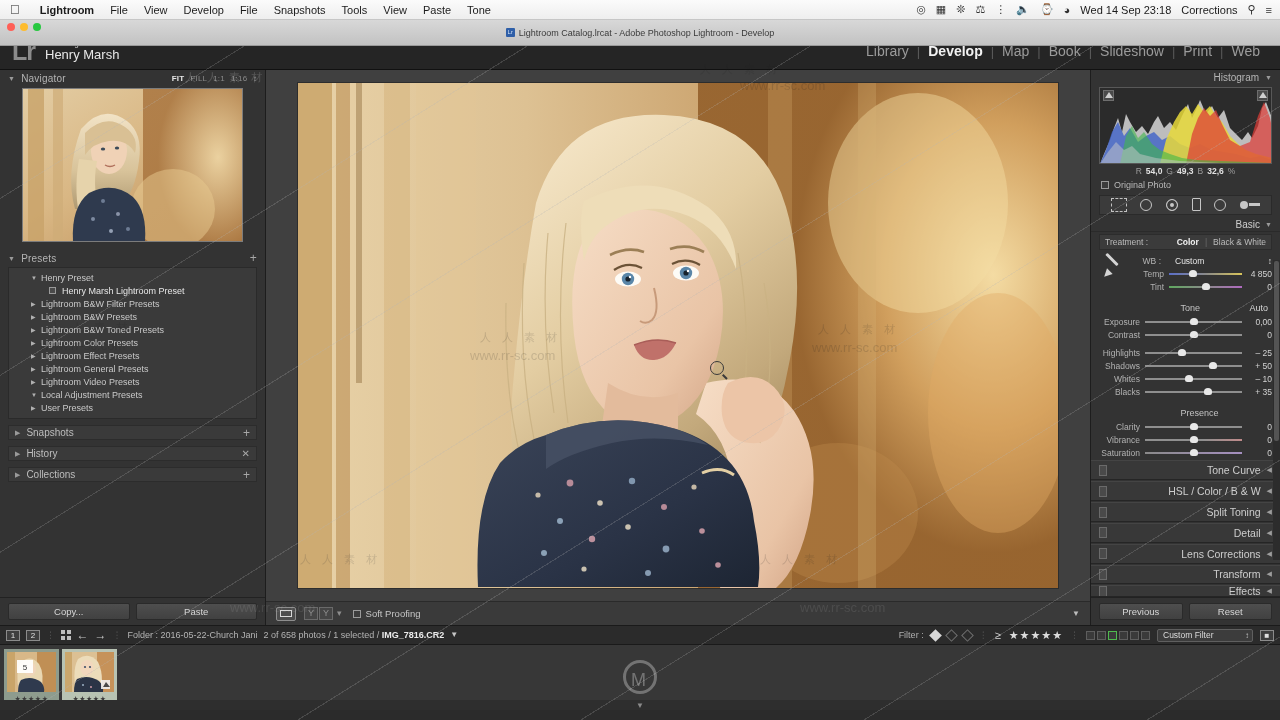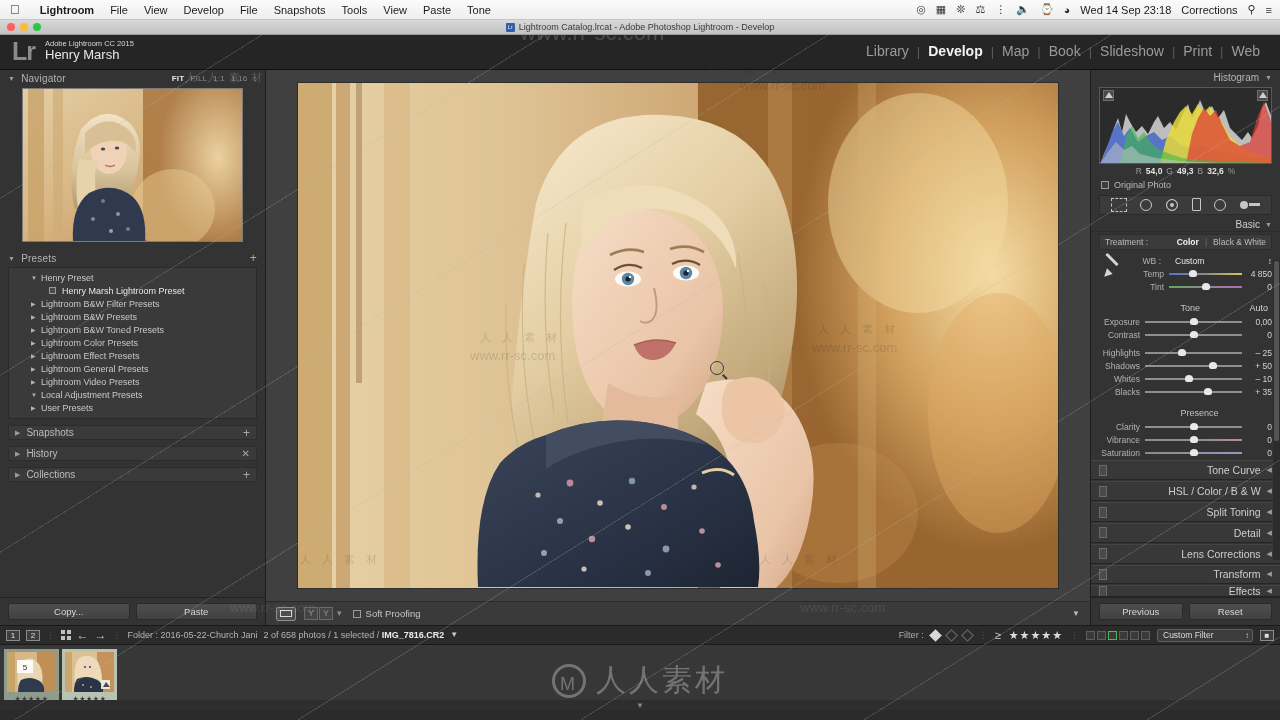--- a/index.html
+++ b/index.html
@@ -21,21 +21,21 @@
   }
   .apple-logo { margin: 0 12px 0 10px; font-size: 13px; line-height: 1; }
   .menubar .mi { padding: 0 8px; white-space: nowrap; }
   .menubar .mi.bold { font-weight: bold; }
   .menubar .right { margin-left: auto; display: flex; align-items: center; gap: 10px; padding-right: 8px; }
   .menubar .right .sicon { font-size: 11px; color: #333; }
   .menubar .right .clock { font-size: 11px; }
 
   
   .titlebar {
-    position: absolute; top: 20px; left: 0; width: 1280px; height: 15px;
+    position: absolute; top: 20px; left: 0; width: 1280px; height: 26px;
     background: linear-gradient(#d8d8d8, #c2c2c2);
     border-bottom: 1px solid #9a9a9a;
     display: flex; align-items: center; justify-content: center;
     font-size: 9px; color: #3a3a3a; z-index: 49;
   }
   .traffic { position: absolute; left: 7px; top: 3px; display: flex; gap: 5px; }
   .traffic i { display: block; width: 8px; height: 8px; border-radius: 50%; }
   .tl-red { background: #ff5f57; } .tl-yellow { background: #febc2e; } .tl-green { background: #28c840; }
   .title-text { display: flex; align-items: center; gap: 4px; }
   .title-badge {
@@ -1036,16 +1036,15 @@
   <div class="wm dark" style="left:480px; top:330px; font-size:11px; letter-spacing:4px;">人 人 素 材</div>
   <div class="wm dark" style="left:470px; top:348px;">www.rr-sc.com</div>
   <div class="wm dark" style="left:818px; top:322px; font-size:11px; letter-spacing:4px;">人 人 素 材</div>
   <div class="wm dark" style="left:812px; top:340px;">www.rr-sc.com</div>
   <div class="wm dark" style="left:760px; top:552px; font-size:11px; letter-spacing:4px;">人 人 素 材</div>
   <div class="wm" style="left:300px; top:552px; font-size:11px; letter-spacing:4px; color:rgba(60,60,60,0.18)">人 人 素 材</div>
   <div class="wm" style="left:230px; top:600px; color:rgba(200,200,200,0.13)">www.rr-sc.com</div>
   <div class="wm" style="left:800px; top:600px; color:rgba(200,200,200,0.13)">www.rr-sc.com</div>
   <div class="wm-big">
     <span class="wm-ring"></span>
-    <span>人人素材</span>
   </div>
 
 </div>
 
 </body></html>

